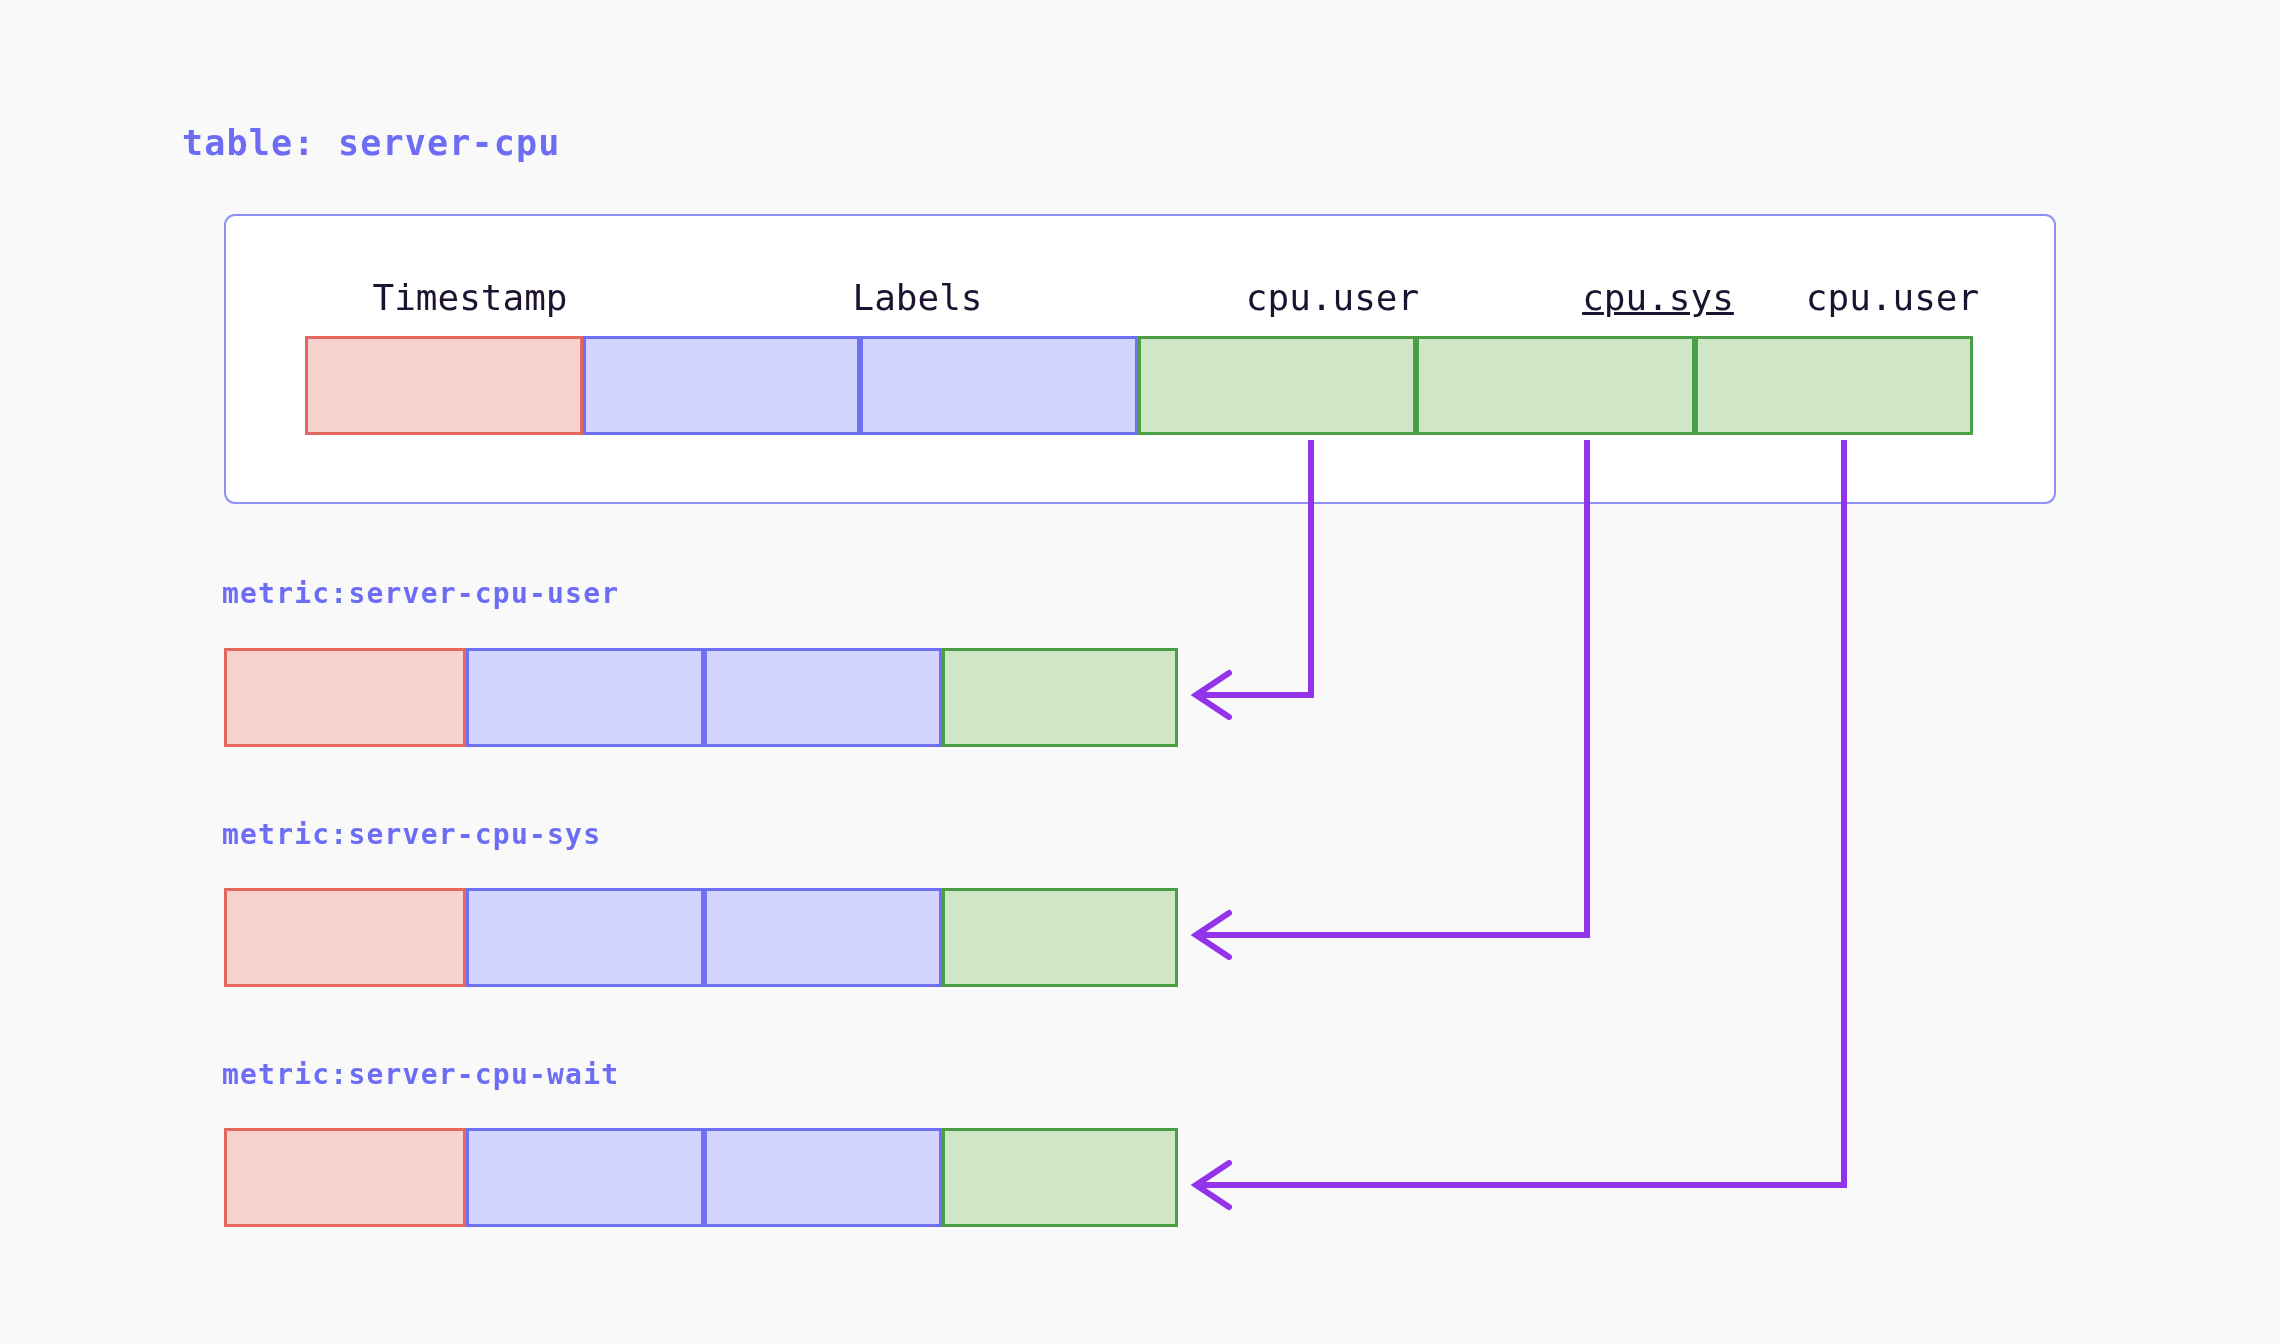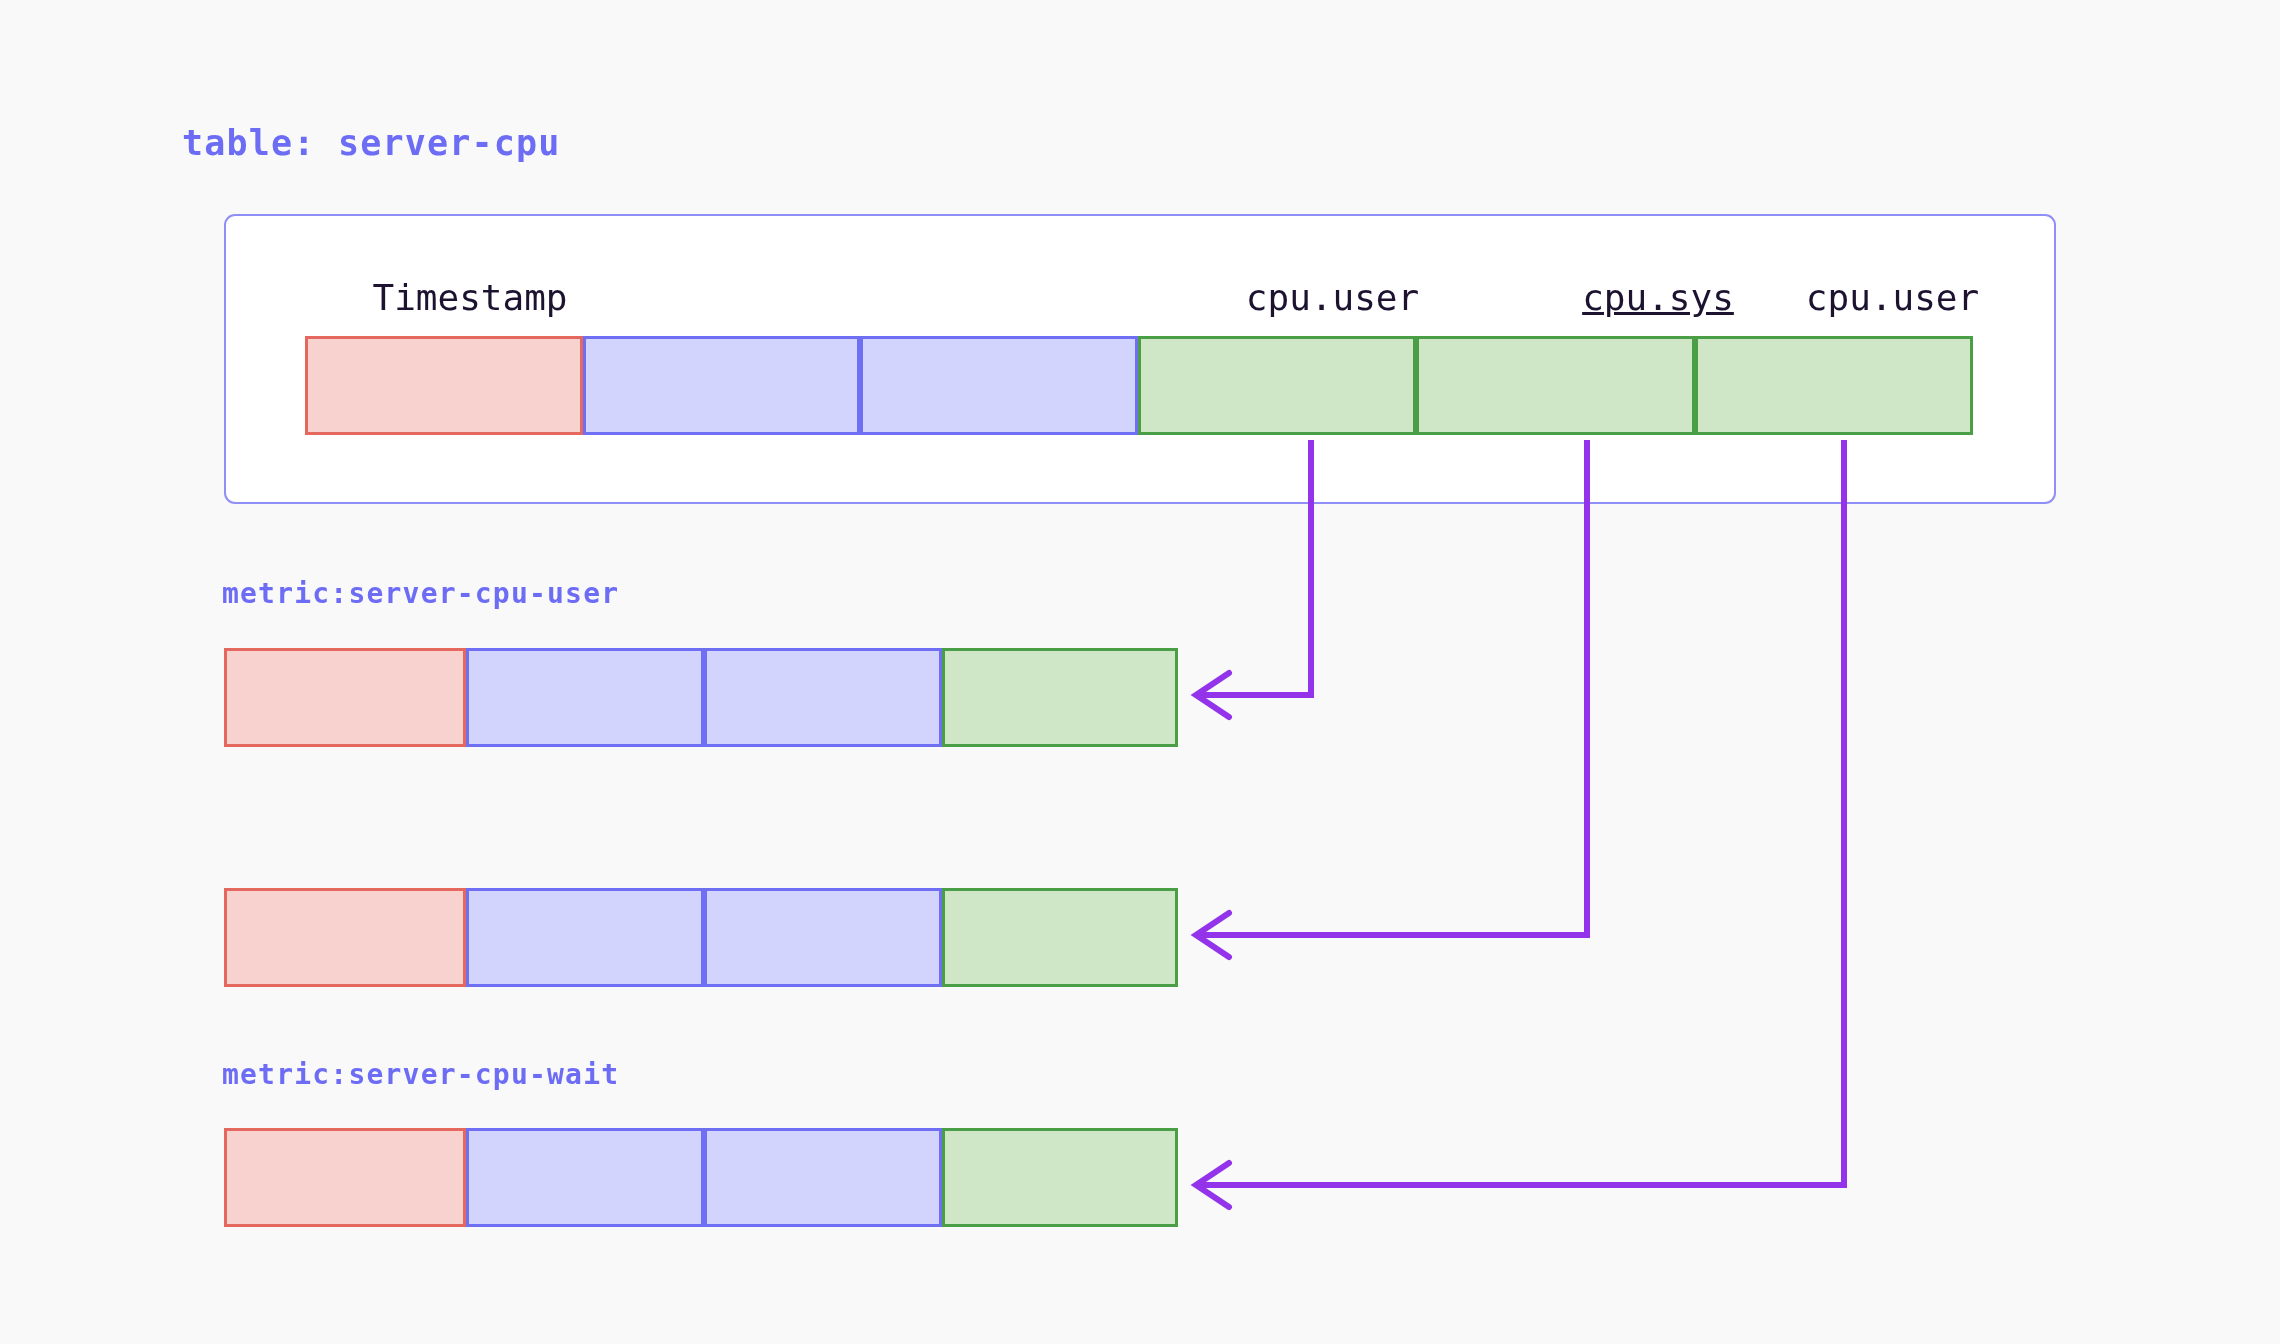--- a/index.html
+++ b/index.html
@@ -125,20 +125,21 @@
 <body>
 
 <div id="canvas">
 
   <div class="table-title">table: server-cpu</div>
 
   <div class="table-card"></div>
 
   <div class="header-row">
     <div class="col-header" style="left:0px;   width:340px;">Timestamp</div>
+    <div class="col-header" style="left:340px; width:555px;">Labels</div>
     <div class="col-header" style="left:895px; width:275px;">cpu.user</div>
     <div class="col-header" style="left:1218px; width:280px;text-decoration:underline;">cpu.sys</div>
     <div class="col-header" style="left:1450px; width:285px;">cpu.user</div>
   </div>
 
   <div class="table-row">
     <div class="cell cell-ts" style="left:0px;    width:278px;"></div>
     <div class="cell cell-lbl" style="left:278px;  width:277px;"></div>
     <div class="cell cell-lbl" style="left:555px;  width:278px;"></div>
     <div class="cell cell-val" style="left:833px;  width:278px;"></div>
@@ -147,20 +148,21 @@
   </div>
 
   <div class="metric-title" style="left:222px; top:577px;">metric:server-cpu-user</div>
   <div class="metric-row" style="top:648px;">
     <div class="cell cell-ts" style="left:0px;   width:242px;"></div>
     <div class="cell cell-lbl" style="left:242px; width:238px;"></div>
     <div class="cell cell-lbl" style="left:480px; width:238px;"></div>
     <div class="cell cell-val" style="left:718px; width:236px;"></div>
   </div>
 
+  <div class="metric-title" style="left:222px; top:818px;">metric:server-cpu-sys</div>
   <div class="metric-row" style="top:888px;">
     <div class="cell cell-ts" style="left:0px;   width:242px;"></div>
     <div class="cell cell-lbl" style="left:242px; width:238px;"></div>
     <div class="cell cell-lbl" style="left:480px; width:238px;"></div>
     <div class="cell cell-val" style="left:718px; width:236px;"></div>
   </div>
 
   <div class="metric-title" style="left:222px; top:1058px;">metric:server-cpu-wait</div>
   <div class="metric-row" style="top:1128px;">
     <div class="cell cell-ts" style="left:0px;   width:242px;"></div>

